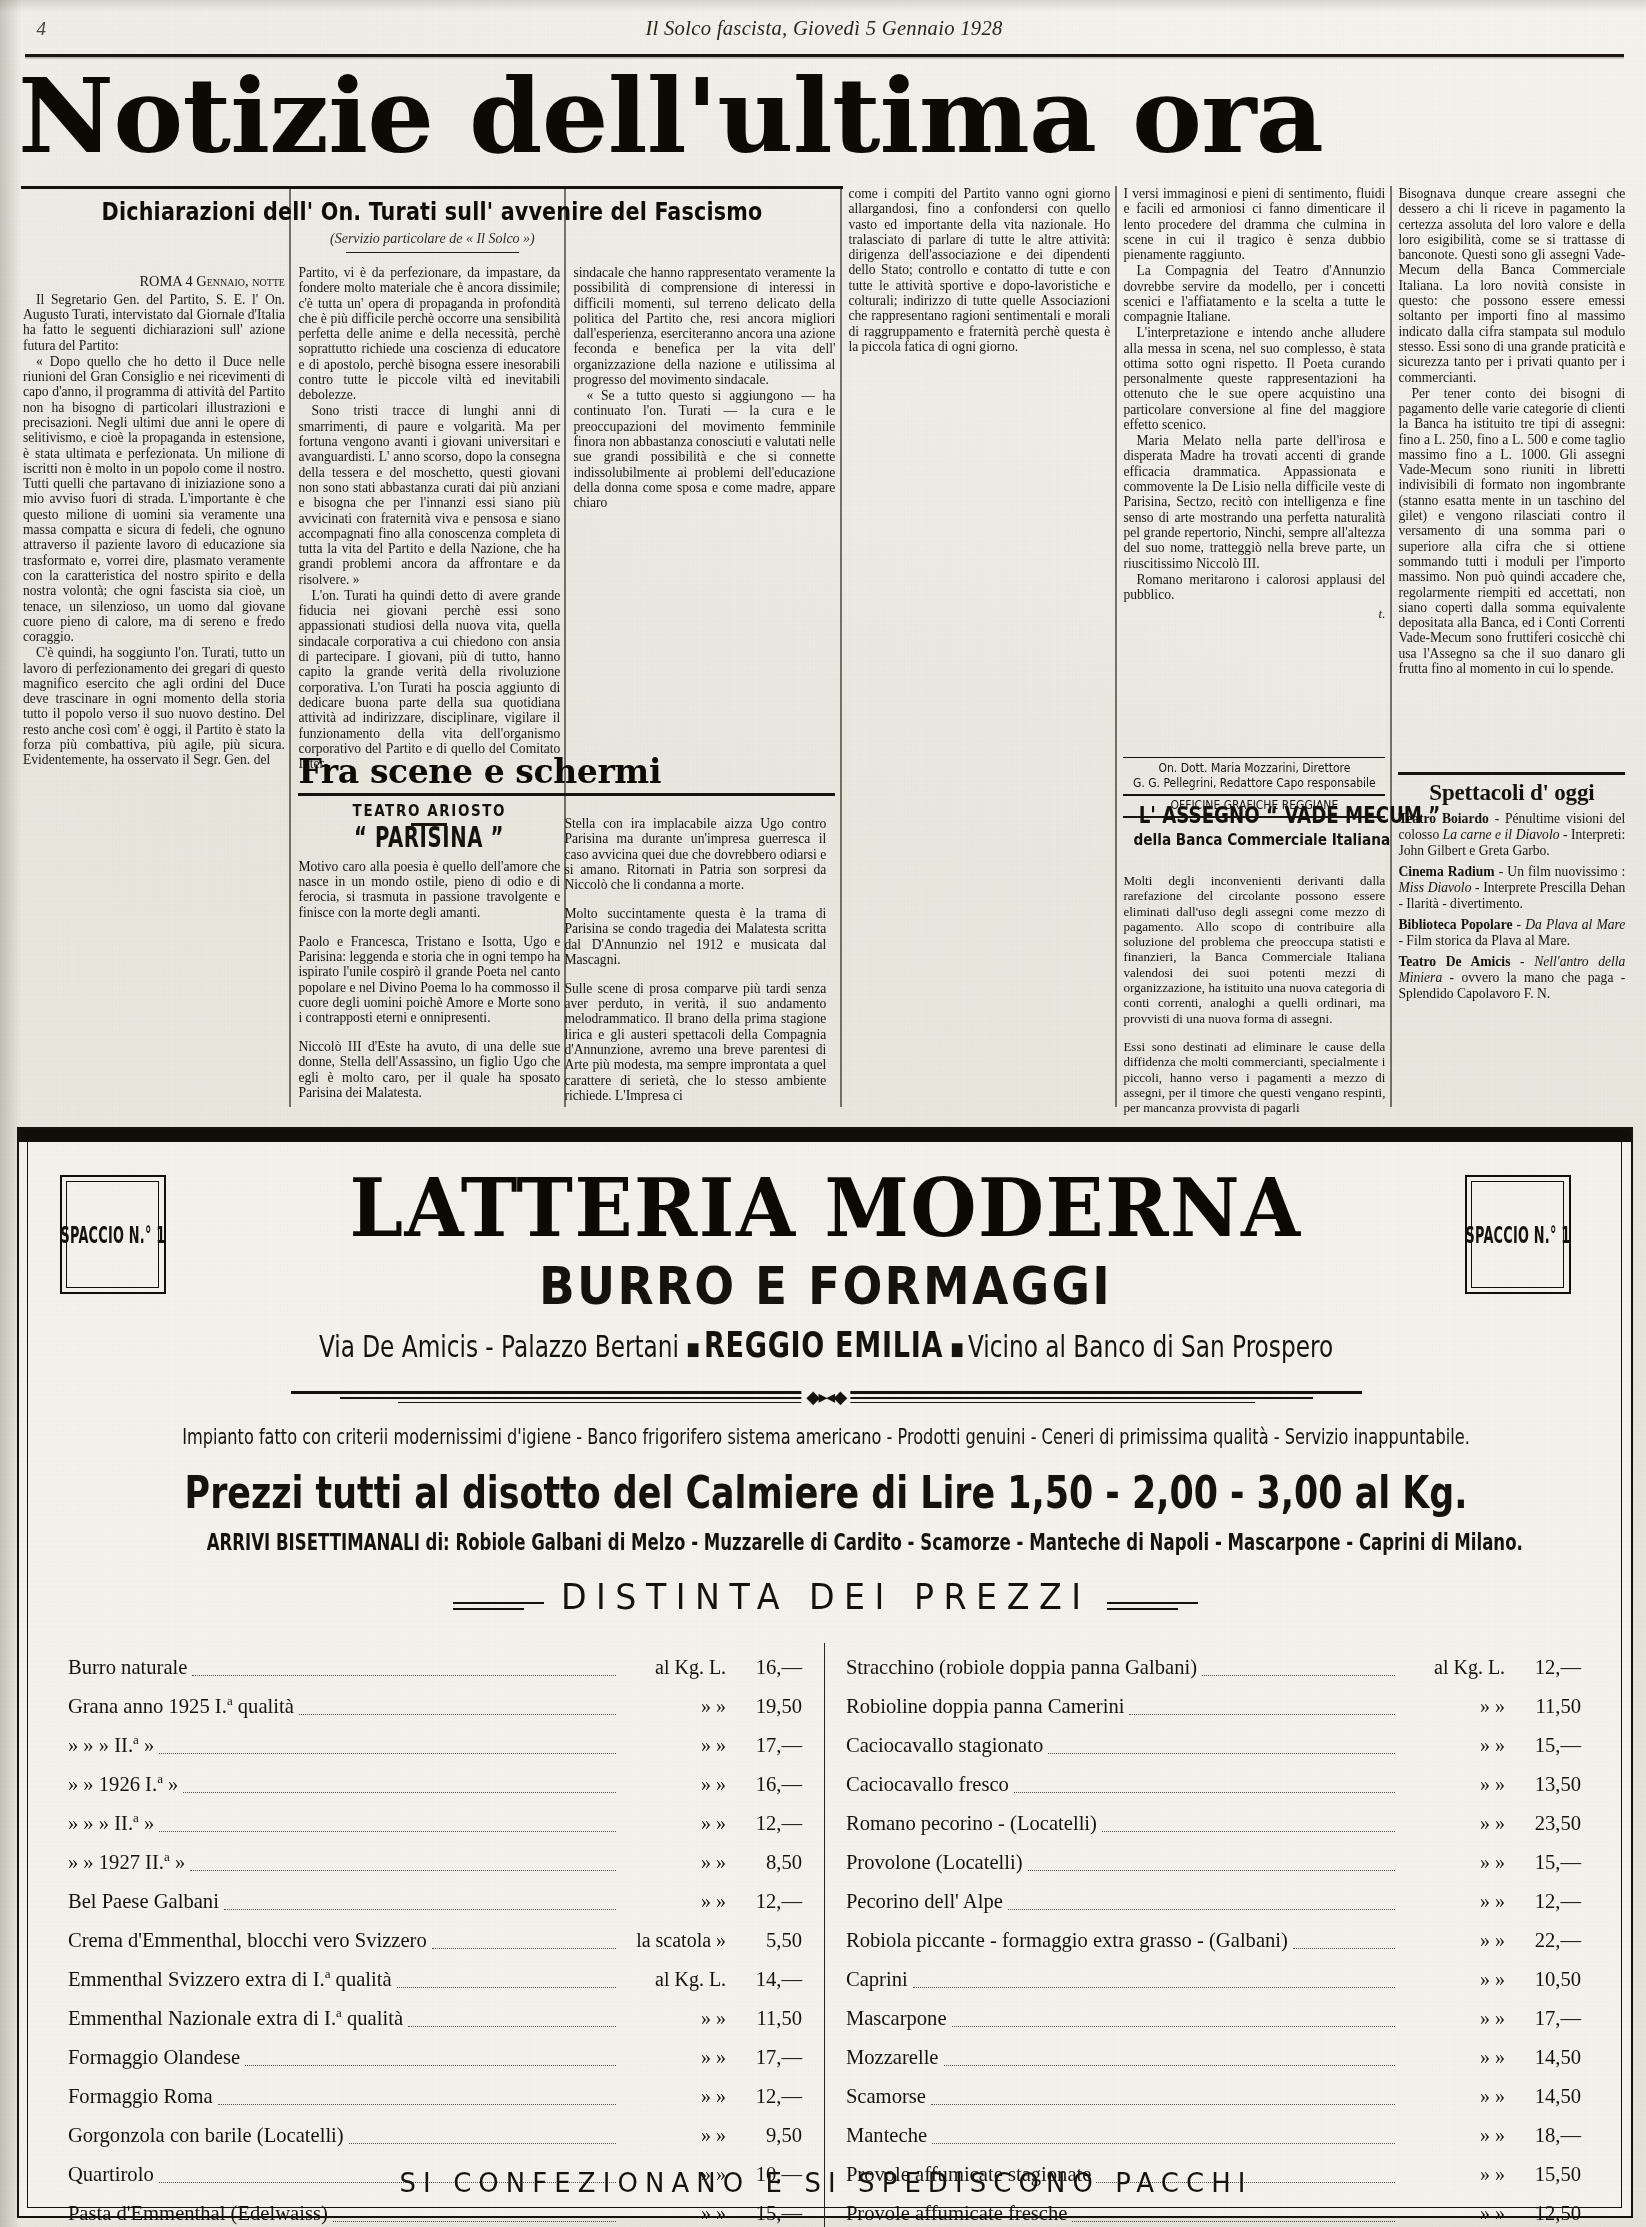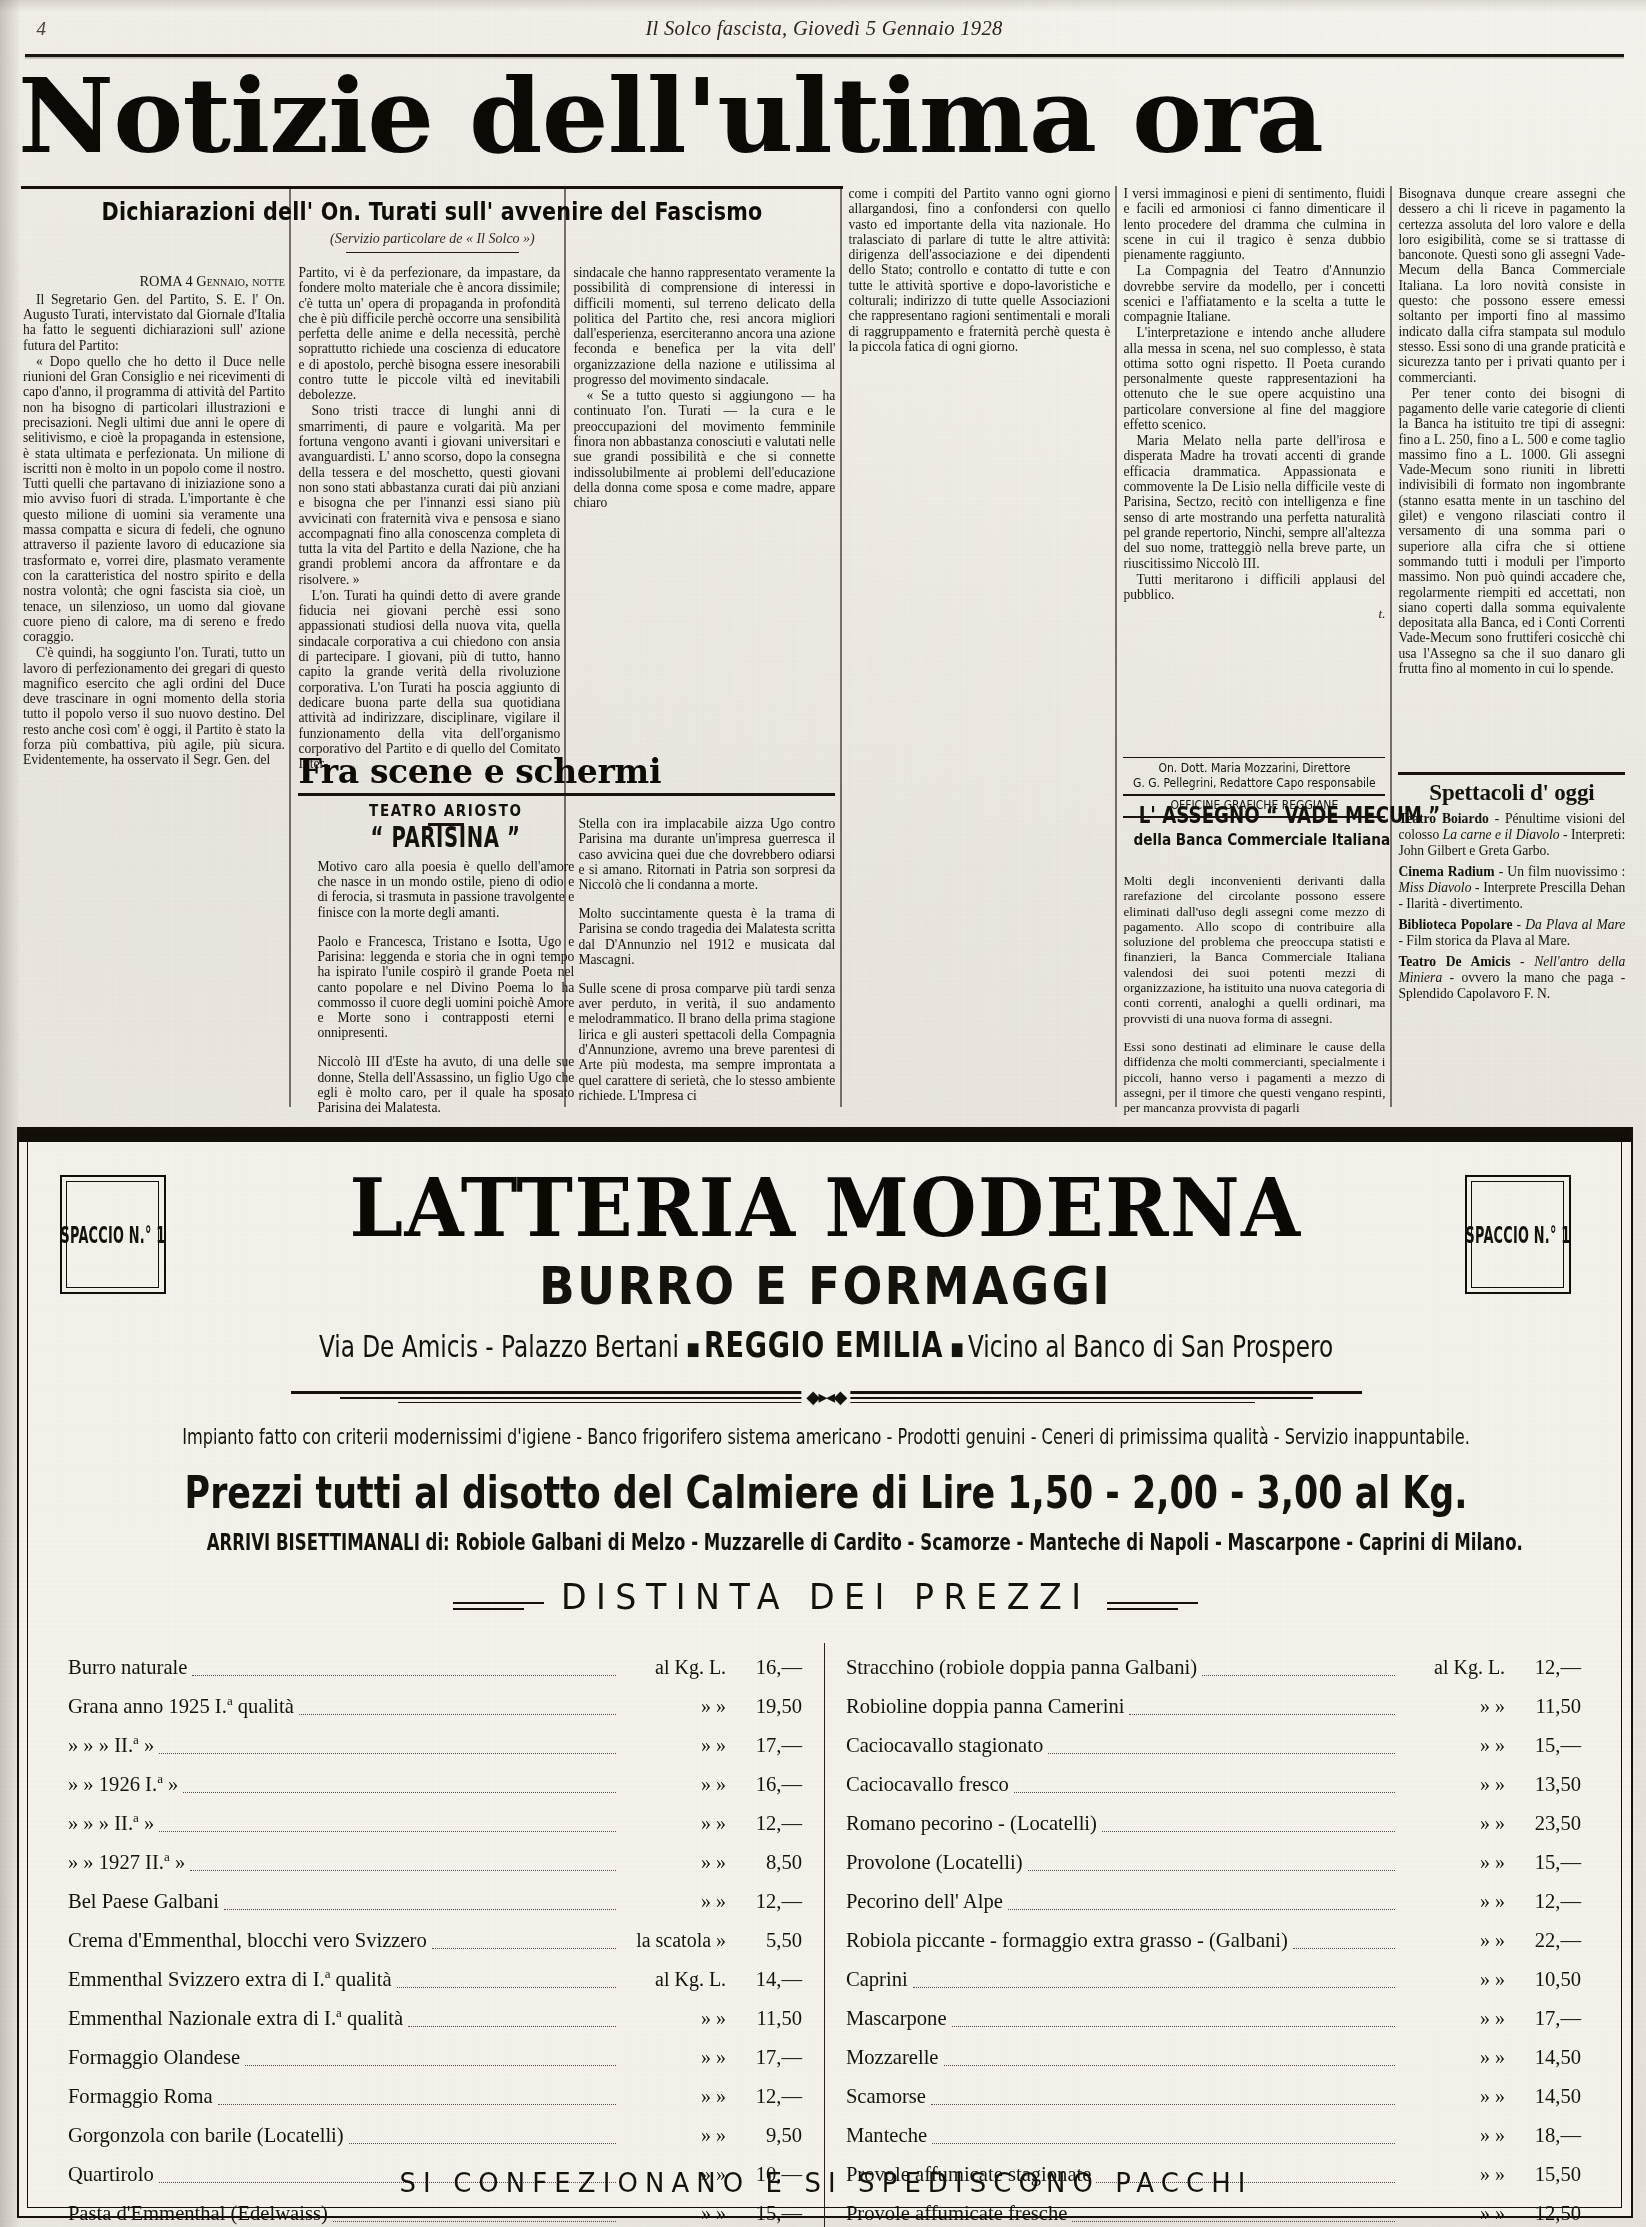--- a/index.html
+++ b/index.html
@@ -72,21 +72,21 @@
   .c3{position:absolute;left:552px;top:79px; width:262px;}
   .c4{position:absolute;left:827px;top:0;  width:262px;}
   .c5{position:absolute;left:1102px;top:0;  width:262px;}
   .c6{position:absolute;left:1377px;top:0;  width:227px;}
 
   
   .fsblock{position:absolute;left:277px;top:568px;width:537px;}
   .fstitle{font-family:"DejaVu Serif",serif;font-weight:bold;font-size:33px;line-height:36px;
     letter-spacing:-0.4px;color:#0e0a06;margin:0 0 3.3px 0;}
   .fsrule{height:2.5px;background:#17120c;margin-bottom:6.6px;}
-  .fscols{display:flex;gap:4px;margin-left:19px;}
+  .fscols{display:flex;gap:4px;}
   .fscol{width:262px;font-size:13.6px;line-height:15.3px;text-align:justify;}
   .teatro{text-align:center;font-family:"DejaVu Sans Condensed","Liberation Sans",sans-serif;
     font-weight:bold;font-size:15px;letter-spacing:1.6px;margin:1.6px 0 3.3px;}
   .teatro-rule{width:36px;height:3.3px;background:#191309;margin:0 auto 4.1px;}
   .playtitle{text-align:center;font-family:"DejaVu Sans Condensed","Liberation Sans",sans-serif;
     font-weight:bold;font-size:28px;letter-spacing:0.8px;margin:0 0 6.6px 0;transform:scaleX(.78);}
 
   
   .colophon{position:absolute;left:1102px;top:568px;width:262px;text-align:center;
     font-family:"DejaVu Sans Condensed","Liberation Sans",sans-serif;font-size:12px;line-height:15.6px;}
@@ -223,21 +223,21 @@
 
     <div class="col c4">
       <p class="noind">come i compiti del Partito vanno ogni giorno allargandosi, fino a confondersi con quello vasto ed importante della vita nazionale. Ho tralasciato di parlare di tutte le altre attività: dirigenza dell'associazione e dei dipendenti dello Stato; controllo e contatto di tutte e con tutte le attività sportive e dopo-lavoristiche e colturali; indirizzo di tutte quelle Associazioni che rappresentano ragioni sentimentali e morali di raggruppamento e fraternità perchè questa è la piccola fatica di ogni giorno.</p>
     </div>
 
     <div class="col c5">
       <p class="noind">I versi immaginosi e pieni di sentimento, fluidi e facili ed armoniosi ci fanno dimenticare il lento procedere del dramma che culmina in scene in cui il tragico è senza dubbio pienamente raggiunto.</p>
       <p>La Compagnia del Teatro d'Annunzio dovrebbe servire da modello, per i concetti scenici e l'affiatamento e la scelta a tutte le compagnie Italiane.</p>
       <p>L'interpretazione e intendo anche alludere alla messa in scena, nel suo complesso, è stata ottima sotto ogni rispetto. Il Poeta curando personalmente queste rappresentazioni ha ottenuto che le sue opere acquistino una particolare conversione al fine del maggiore effetto scenico.</p>
       <p>Maria Melato nella parte dell'irosa e disperata Madre ha trovati accenti di grande efficacia drammatica. Appassionata e commovente la De Lisio nella difficile veste di Parisina, Sectzo, recitò con intelligenza e fine senso di arte mostrando una perfetta naturalità pel grande repertorio, Ninchi, sempre all'altezza del suo nome, tratteggiò nella breve parte, un riuscitissimo Niccolò III.</p>
-      <p>Tutti meritarono i difficili applausi del pubblico.</p>
+      <p>Romano meritarono i calorosi applausi del pubblico.</p>
       <div class="sign">t.</div>
     </div>
 
     <div class="col c6">
       <p class="noind">Bisognava dunque creare assegni che dessero a chi li riceve in pagamento la certezza assoluta del loro valore e della loro esigibilità, come se si trattasse di banconote. Questi sono gli assegni Vade-Mecum della Banca Commerciale Italiana. La loro novità consiste in questo: che possono essere emessi soltanto per importi fino al massimo indicato dalla cifra stampata sul modulo stesso. Essi sono di una grande praticità e sicurezza tanto per i privati quanto per i commercianti.</p>
       <p>Per tener conto dei bisogni di pagamento delle varie categorie di clienti la Banca ha istituito tre tipi di assegni: fino a L. 250, fino a L. 500 e come taglio massimo fino a L. 1000. Gli assegni Vade-Mecum sono riuniti in libretti indivisibili di formato non ingombrante (stanno esatta mente in un taschino del gilet) e vengono rilasciati contro il versamento di una somma pari o superiore alla cifra che si ottiene sommando tutti i moduli per l'importo massimo. Non può quindi accadere che, regolarmente riempiti ed accettati, non siano coperti dalla somma equivalente depositata alla Banca, ed i Conti Correnti Vade-Mecum sono fruttiferi cosicchè chi usa l'Assegno sa che il suo danaro gli frutta fino al momento in cui lo spende.</p>
     </div>
 
     <div class="fsblock">
       <div class="fstitle">Fra scene e schermi</div>

